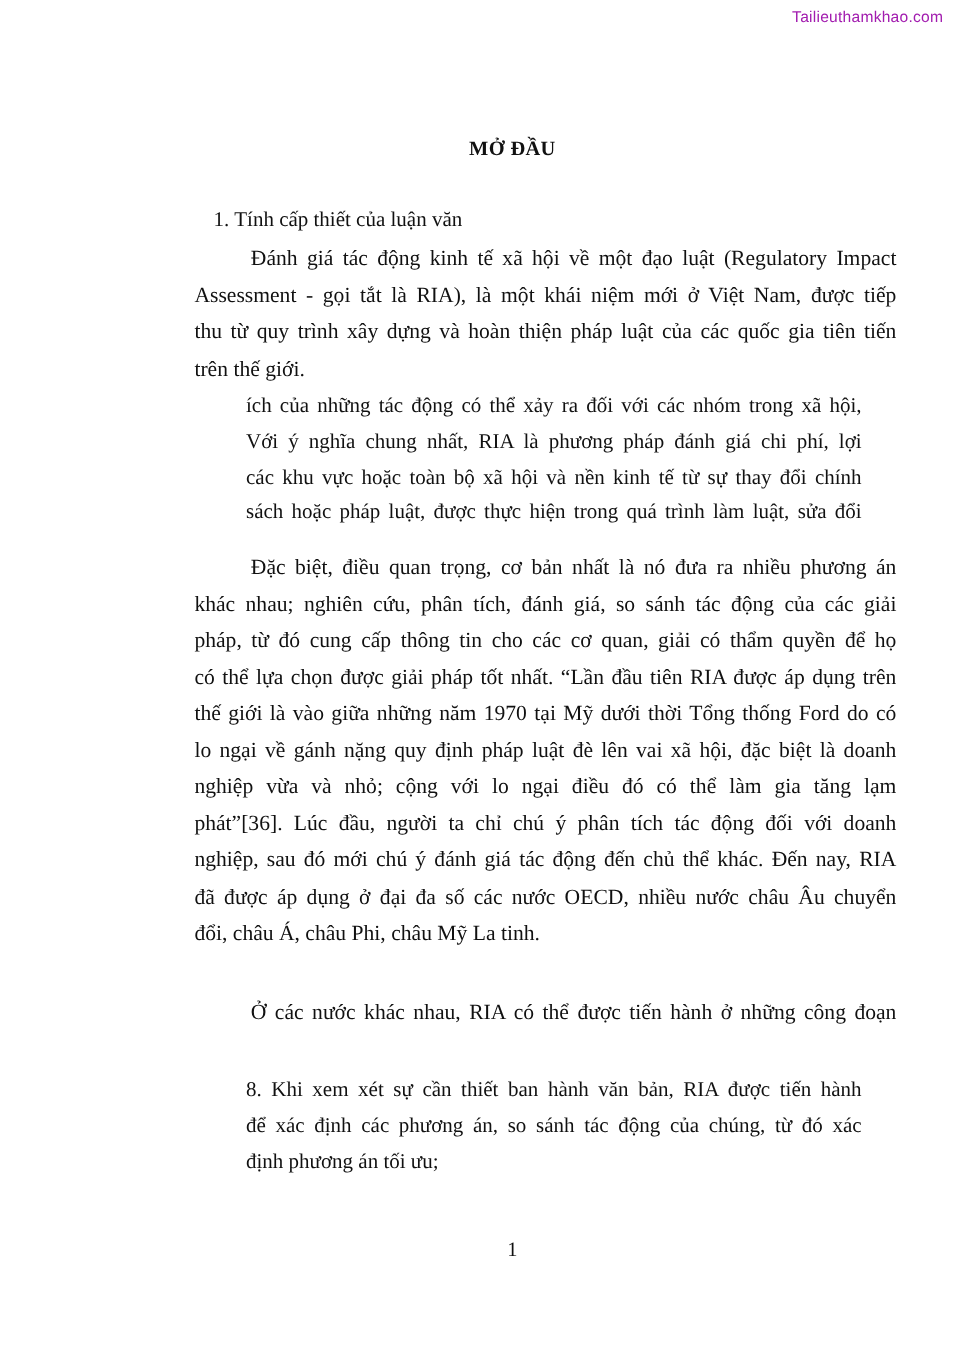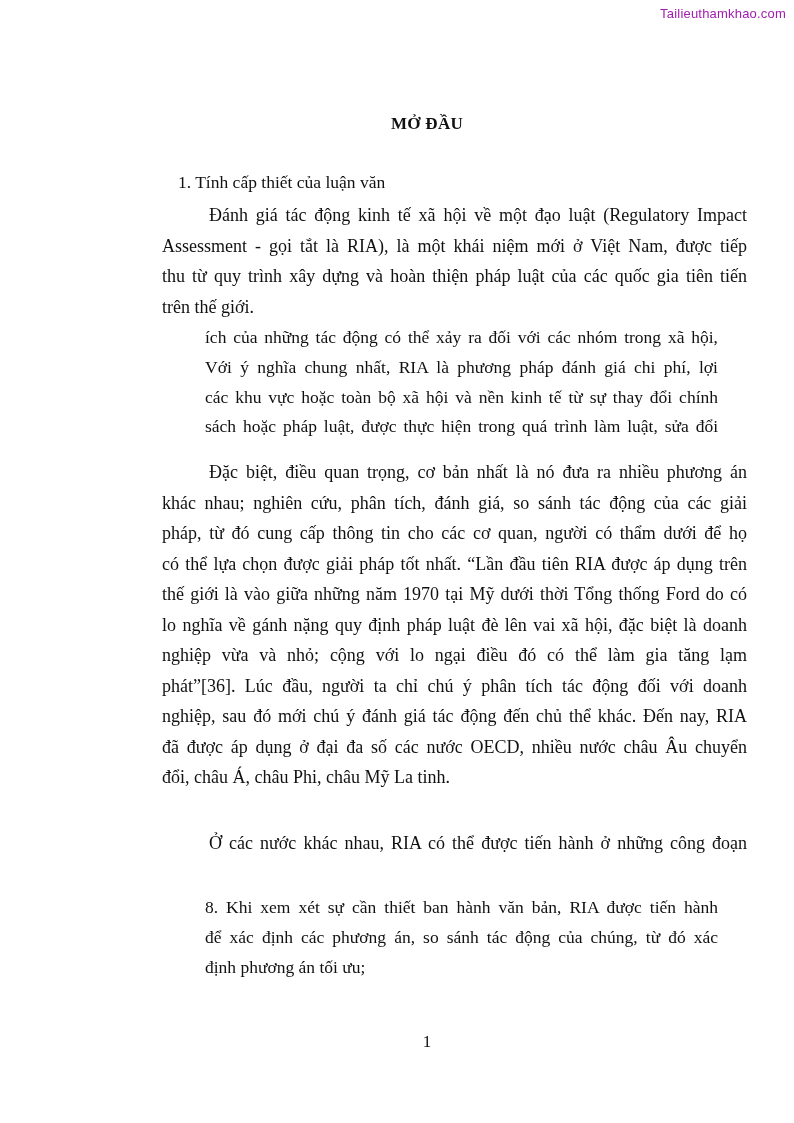--- a/index.html
+++ b/index.html
@@ -36,24 +36,24 @@
 <div class="quote" style="top:323px;">
   <span class="line">ích của những tác động có thể xảy ra đối với các nhóm trong xã hội,</span>
   <span class="line">Với ý nghĩa chung nhất, RIA là phương pháp đánh giá chi phí, lợi</span>
   <span class="line">các khu vực hoặc toàn bộ xã hội và nền kinh tế từ sự thay đổi chính</span>
   <span class="line">sách hoặc pháp luật, được thực hiện trong quá trình làm luật, sửa đổi</span>
 </div>
 
 <div class="block" style="top:457px;">
   <span class="line" style="padding-left:47px;">Đặc biệt, điều quan trọng, cơ bản nhất là nó đưa ra nhiều phương án</span>
   <span class="line">khác nhau; nghiên cứu, phân tích, đánh giá, so sánh tác động của các giải</span>
-  <span class="line">pháp, từ đó cung cấp thông tin cho các cơ quan, người có thẩm dưới để họ</span>
+  <span class="line">pháp, từ đó cung cấp thông tin cho các cơ quan, giải có thẩm quyền để họ</span>
   <span class="line">có thể lựa chọn được giải pháp tốt nhất. “Lần đầu tiên RIA được áp dụng trên</span>
   <span class="line">thế giới là vào giữa những năm 1970 tại Mỹ dưới thời Tổng thống Ford do có</span>
-  <span class="line">lo nghĩa về gánh nặng quy định pháp luật đè lên vai xã hội, đặc biệt là doanh</span>
+  <span class="line">lo ngại về gánh nặng quy định pháp luật đè lên vai xã hội, đặc biệt là doanh</span>
   <span class="line">nghiệp vừa và nhỏ; cộng với lo ngại điều đó có thể làm gia tăng lạm</span>
   <span class="line">phát”[36]. Lúc đầu, người ta chỉ chú ý phân tích tác động đối với doanh</span>
   <span class="line">nghiệp, sau đó mới chú ý đánh giá tác động đến chủ thể khác. Đến nay, RIA</span>
   <span class="line">đã được áp dụng ở đại đa số các nước OECD, nhiều nước châu Âu chuyển</span>
   <span class="line last">đổi, châu Á, châu Phi, châu Mỹ La tinh.</span>
 </div>
 
 <div class="block" style="top:828px;">
   <span class="line" style="padding-left:47px;">Ở các nước khác nhau, RIA có thể được tiến hành ở những công đoạn</span>
 </div>

